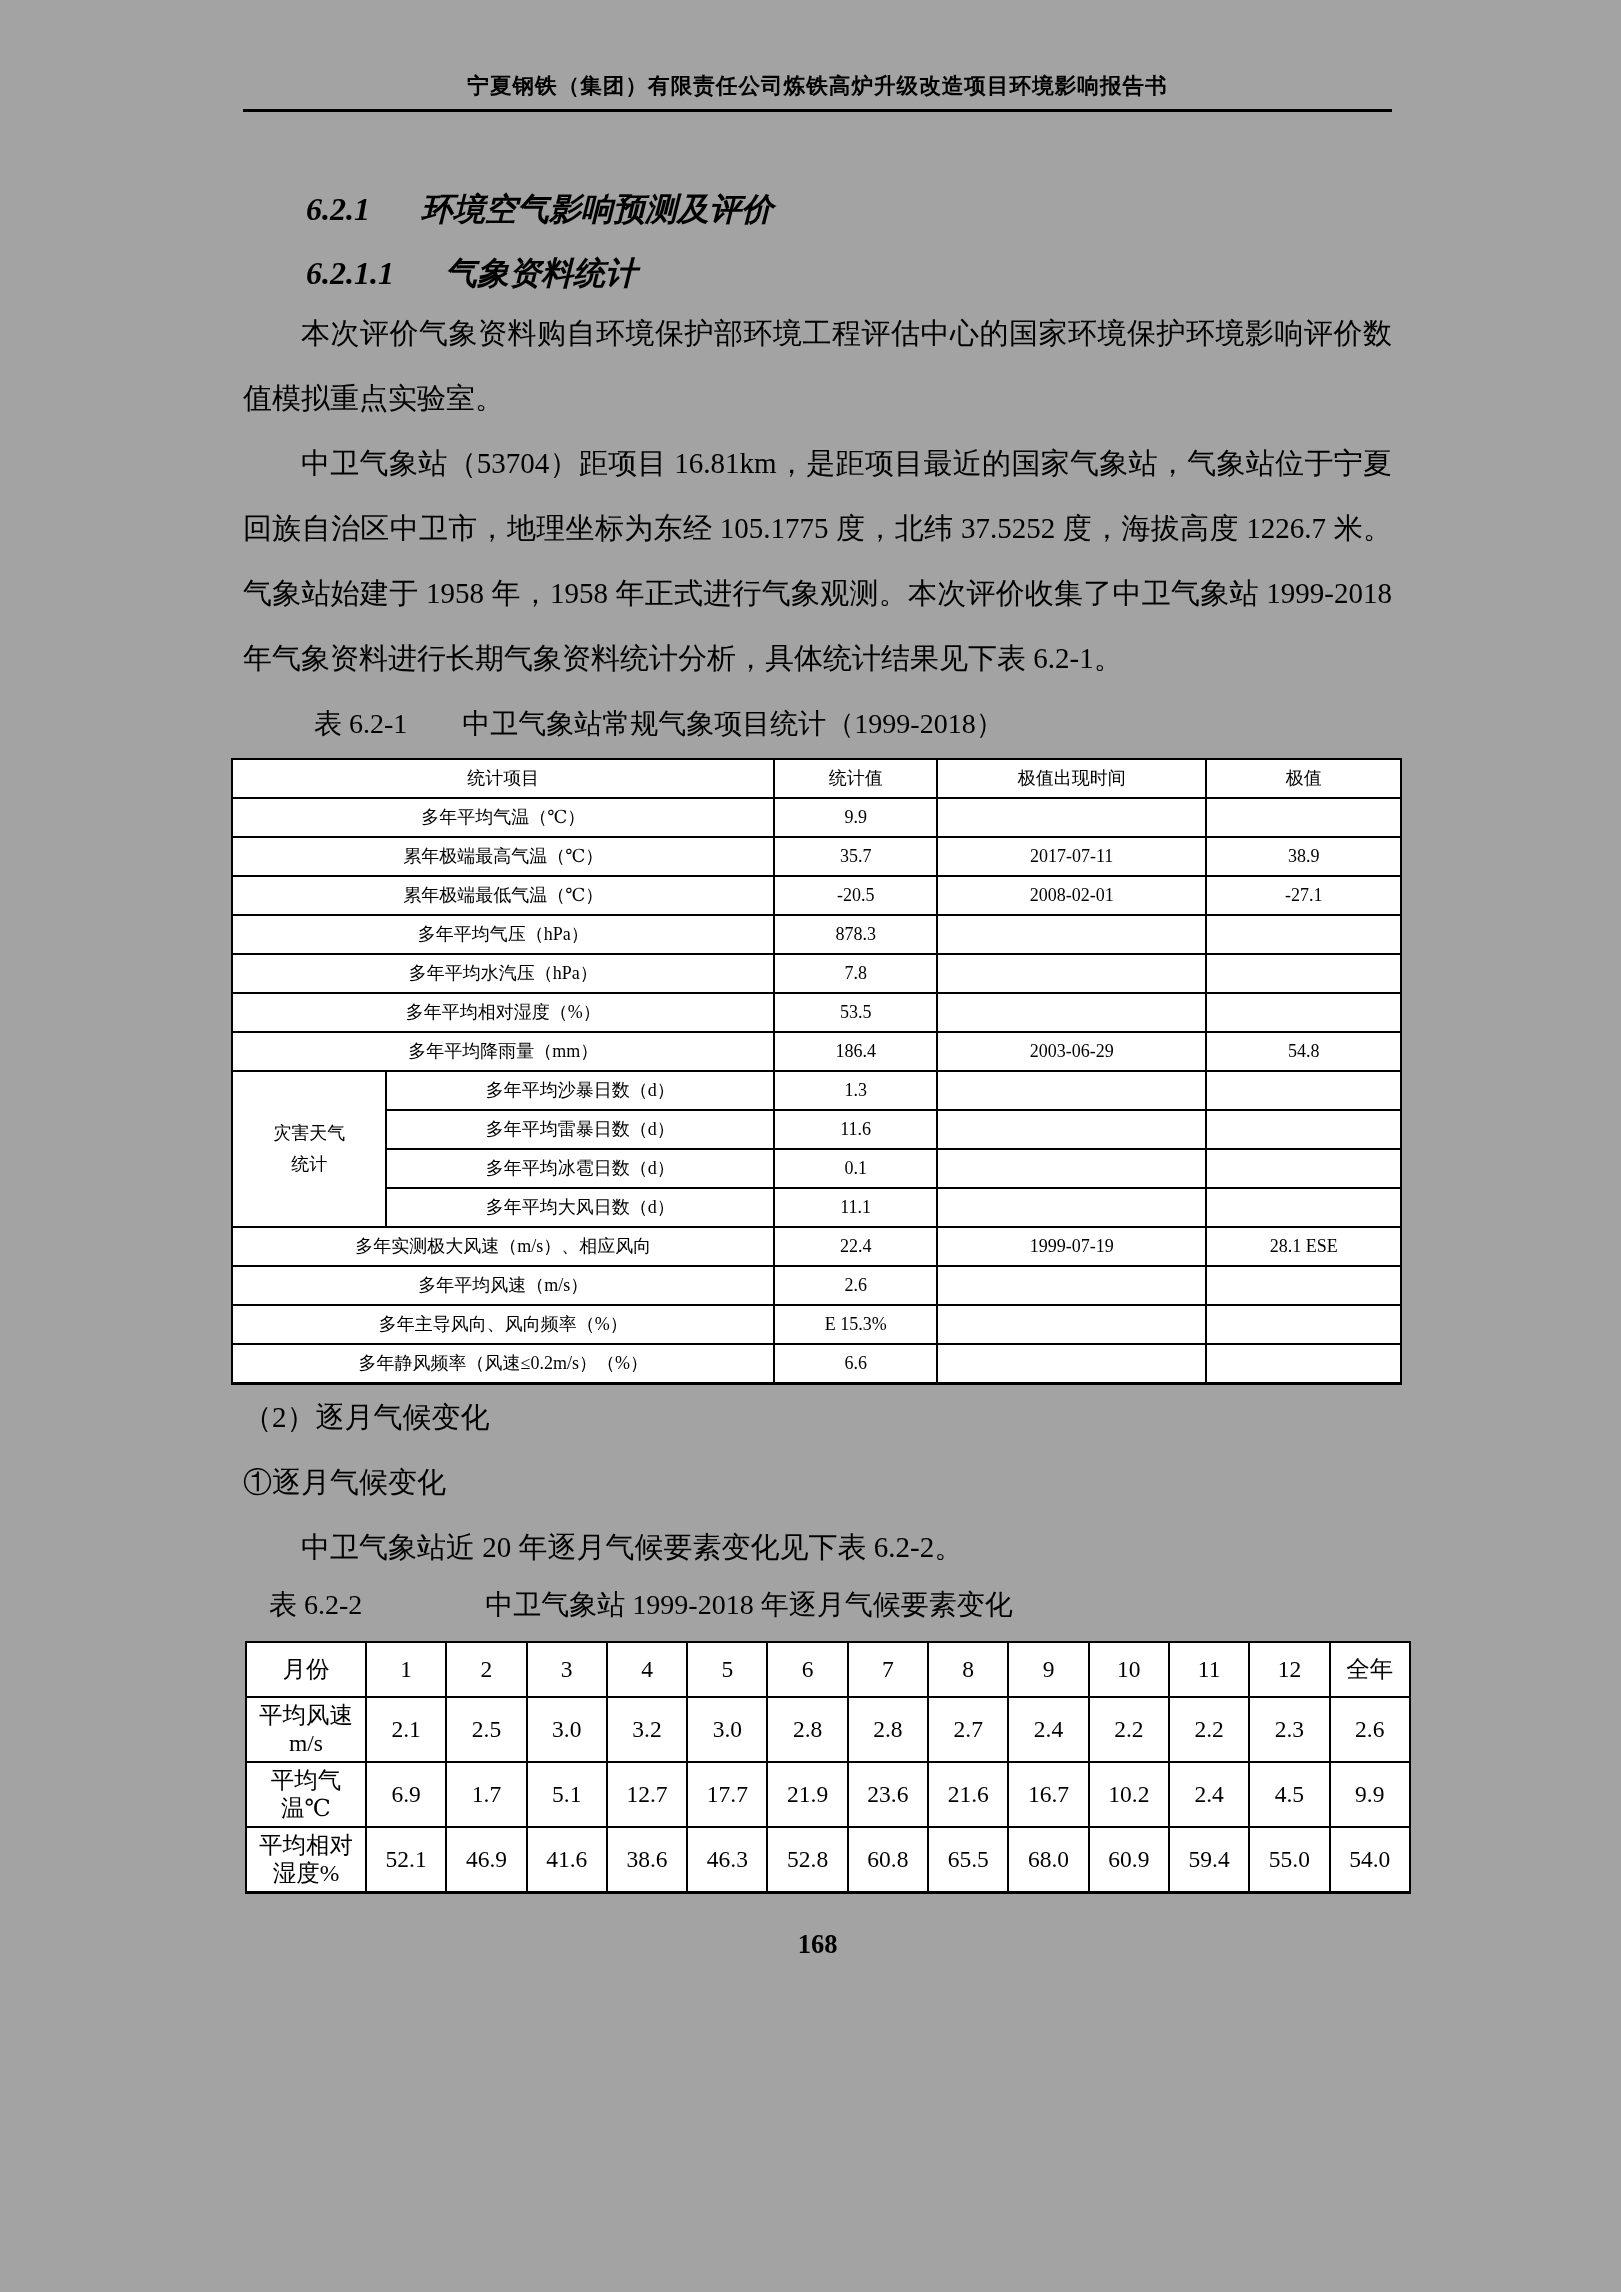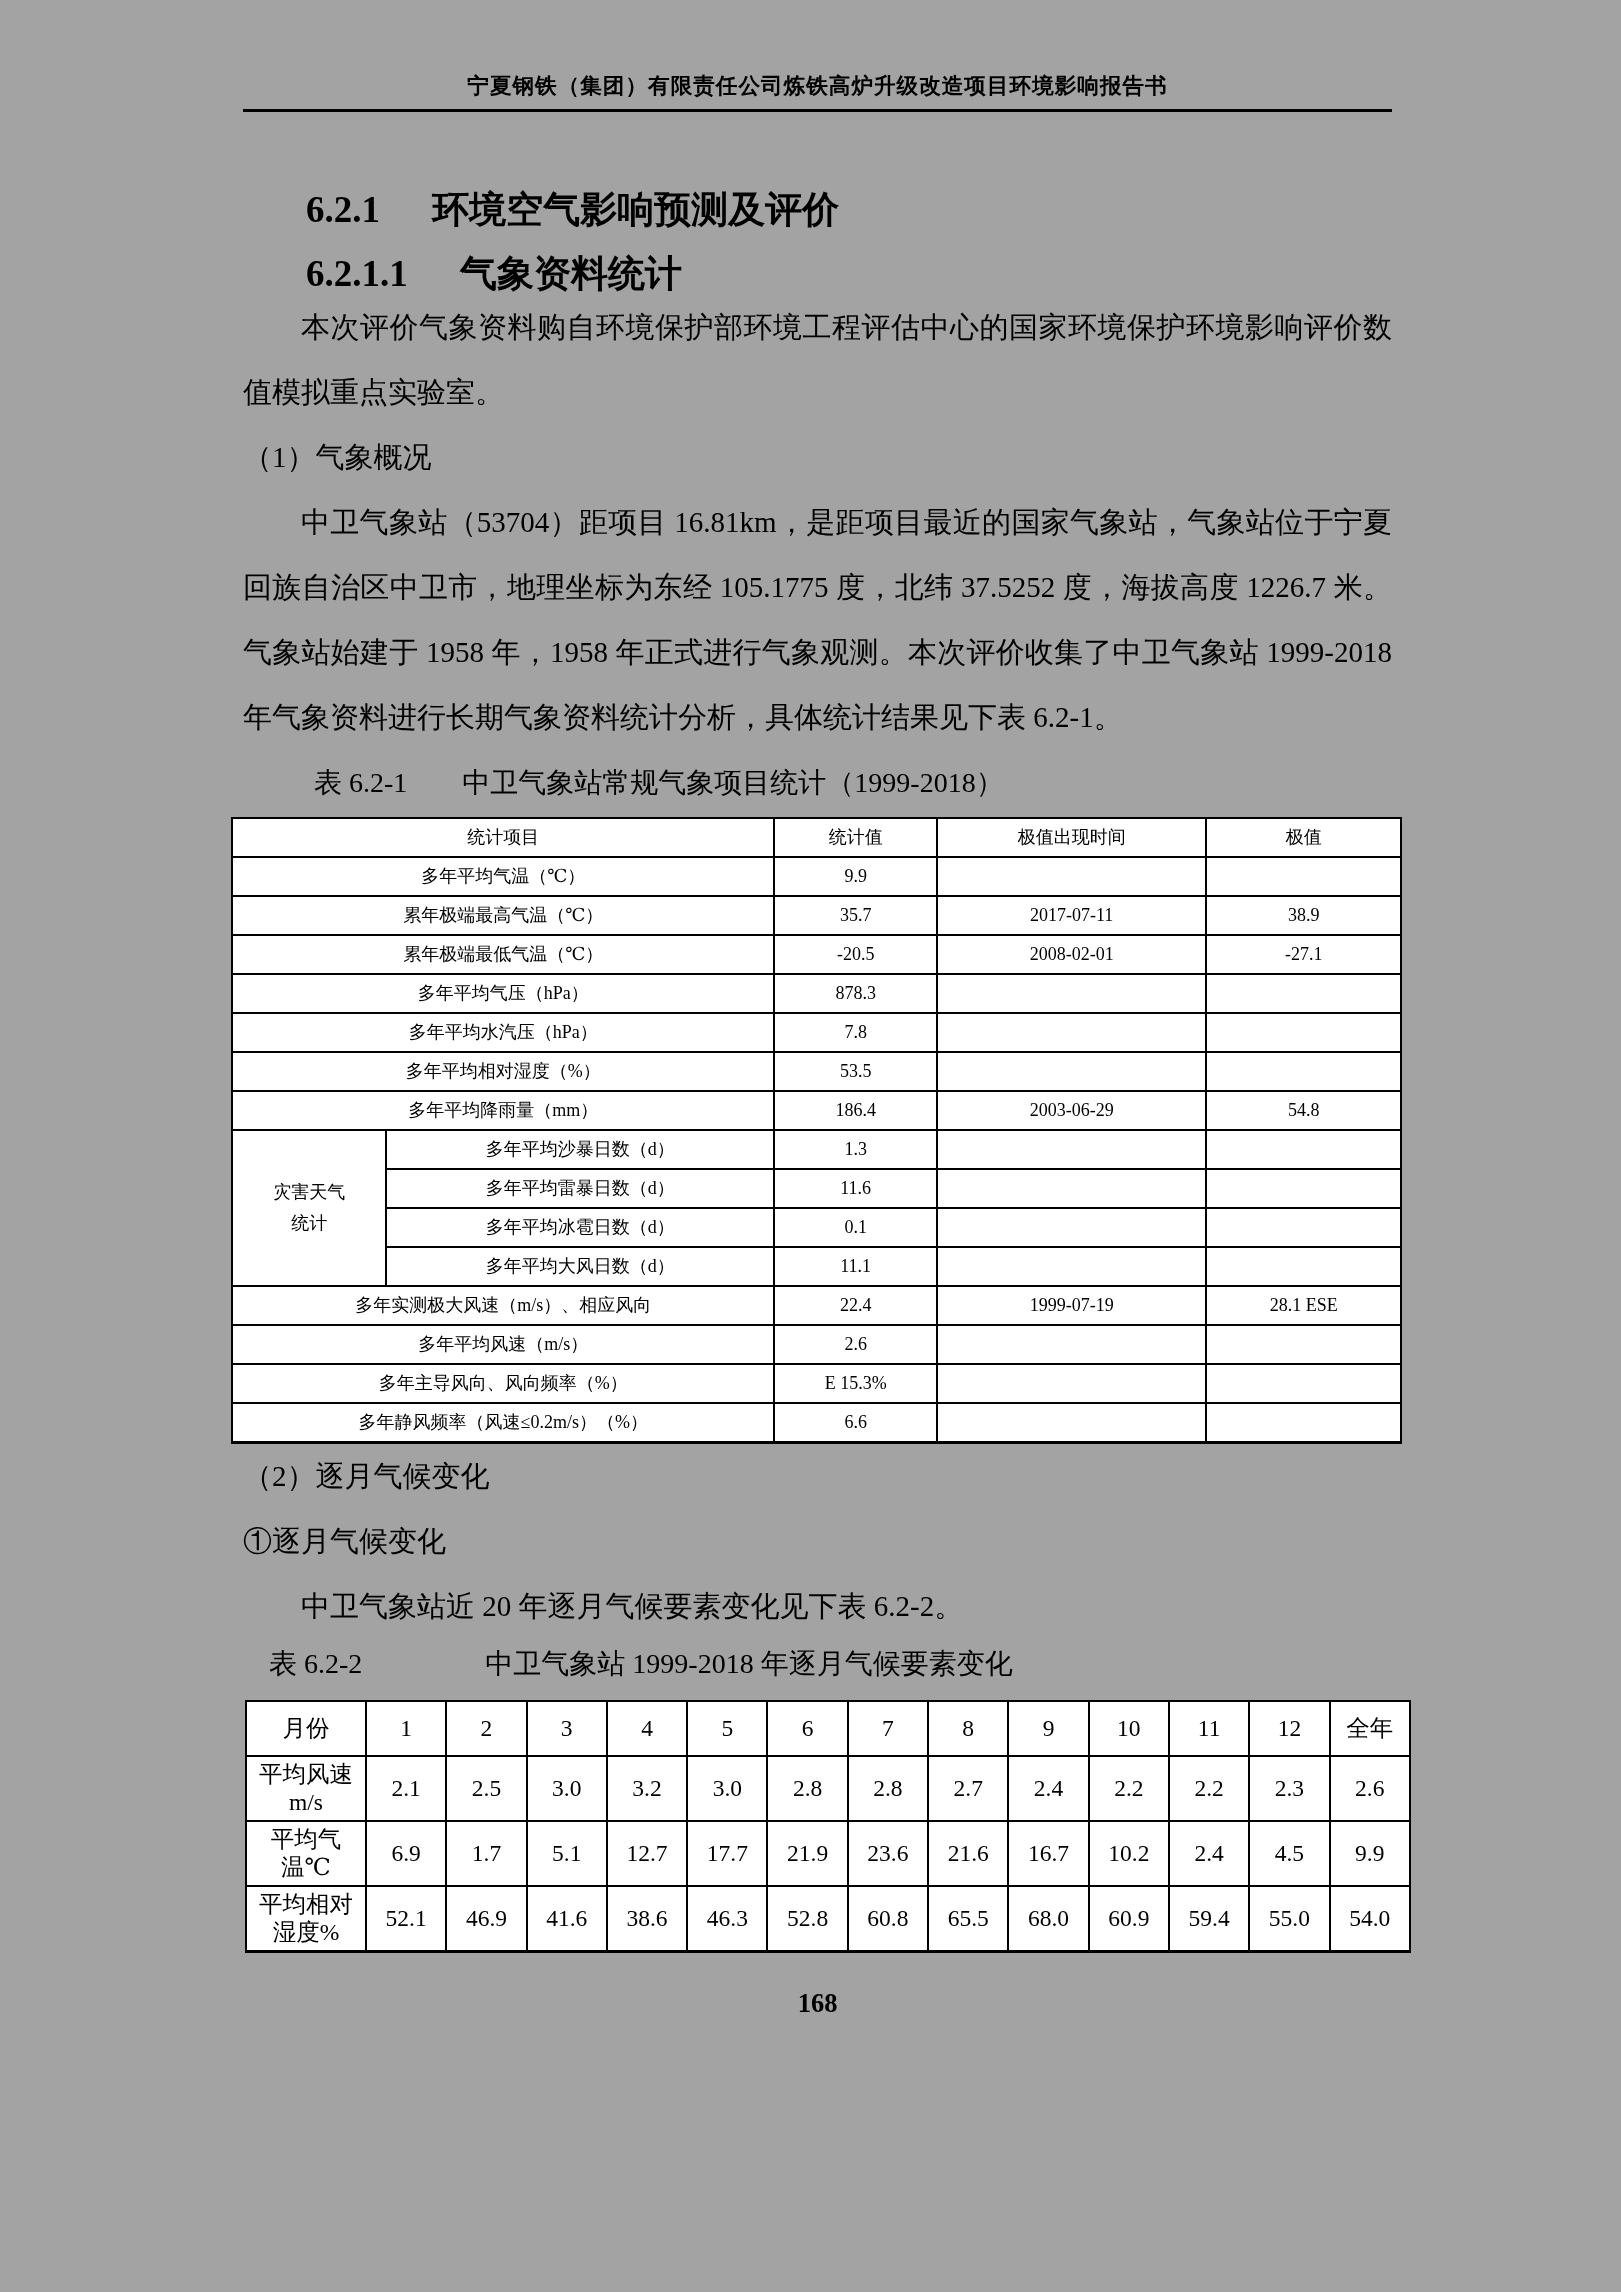--- a/index.html
+++ b/index.html
@@ -13,21 +13,21 @@
   .content { position:absolute; left:243px; top:0; width:1149px; }
 
   .doc-header {
     padding-top:71px; padding-bottom:8.8px;
     border-bottom:3.9px solid #000;
     text-align:center;
     font-family:"Liberation Sans","DejaVu Sans",sans-serif;
     font-weight:bold; font-size:21.6px; letter-spacing:1px;
   }
 
-  .sec-heading { margin:0; font-size:37px; font-weight:bold; line-height:43px; margin-left:63px; }
+  .sec-heading { margin:6px; font-size:32px; font-weight:bold; line-height:43px; margin-left:63px;font-style:italic; }
   .h621  { margin-top:76px; }
   .h6211 { margin-top:21.6px; }
   .sec-heading .h-title { margin-left:43px; }
 
   p.body { margin:0; font-size:29px; line-height:65px; text-align:justify; }
   .p-intro   { margin-top:23.5px; text-indent:2em; }
   .p-item1   { margin-left:61px; }
   .p-station { text-indent:2em; }
   .p-item2   { margin-left:78px; margin-top:90px; }
   .p-sub1    { margin-left:69px; }
@@ -71,21 +71,20 @@
       <span class="h-title">环境空气影响预测及评价</span>
     </h2>
 
     <h2 class="sec-heading h6211">
       <span class="h-num">6.2.1.1</span>
       <span class="h-title">气象资料统计</span>
     </h2>
 
     <p class="body p-intro">本次评价气象资料购自环境保护部环境工程评估中心的国家环境保护环境影响评价数值模拟重点实验室。</p>
 
-    <p class="body p-item1">（1）气象概况</p>
 
     <p class="body p-station">中卫气象站（53704）距项目 16.81km，是距项目最近的国家气象站，气象站位于宁夏回族自治区中卫市，地理坐标为东经 105.1775 度，北纬 37.5252 度，海拔高度 1226.7 米。气象站始建于 1958 年，1958 年正式进行气象观测。本次评价收集了中卫气象站 1999-2018 年气象资料进行长期气象资料统计分析，具体统计结果见下表 6.2-1。</p>
 
     <p class="tbl-caption cap1">
       <span class="cap-label">表 6.2-1</span>
       <span class="cap-title">中卫气象站常规气象项目统计（1999-2018）</span>
     </p>
 
     <table class="tbl" id="table1">
       <colgroup>

